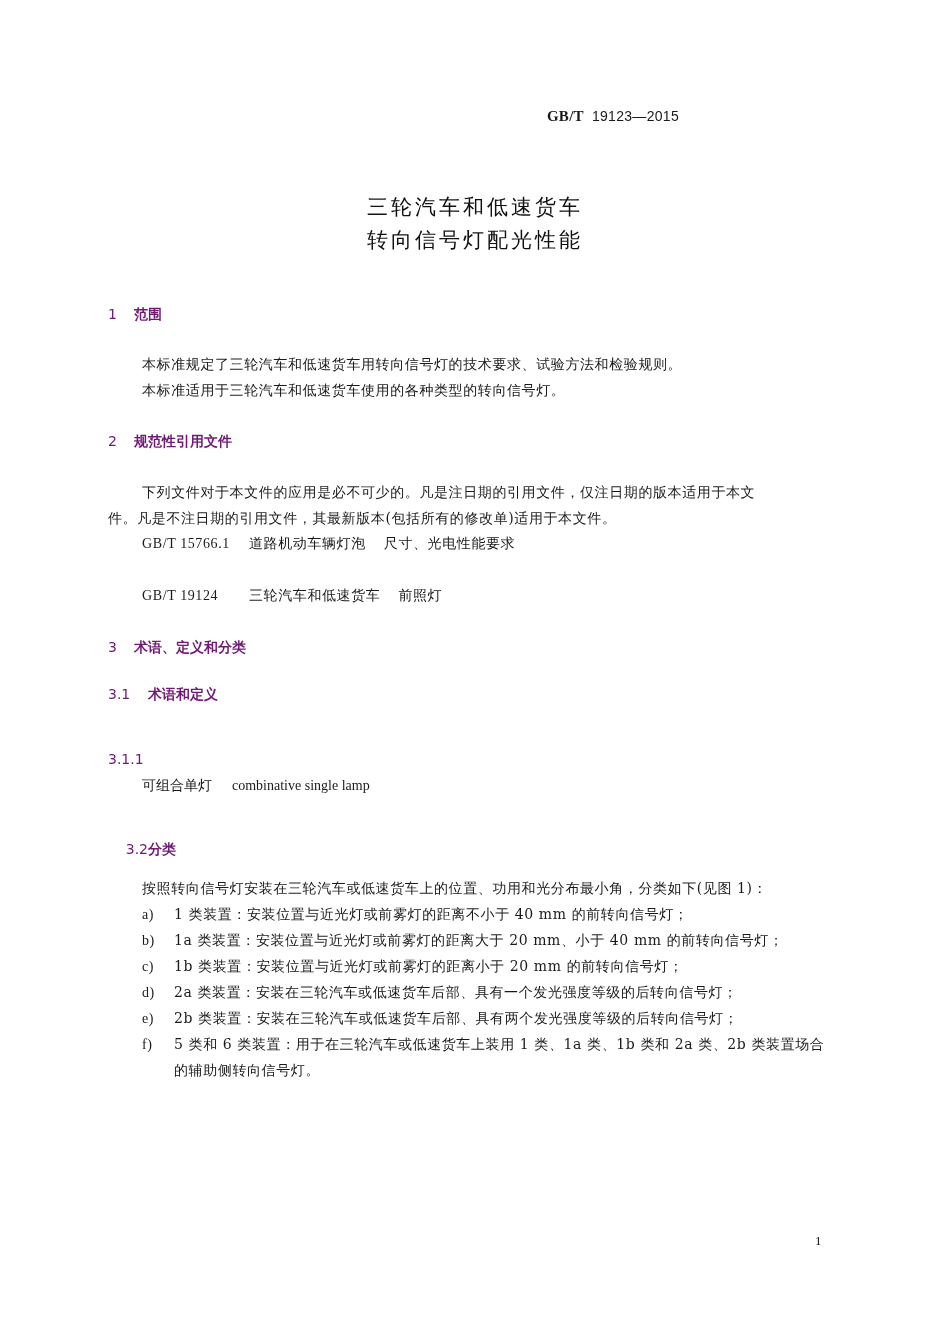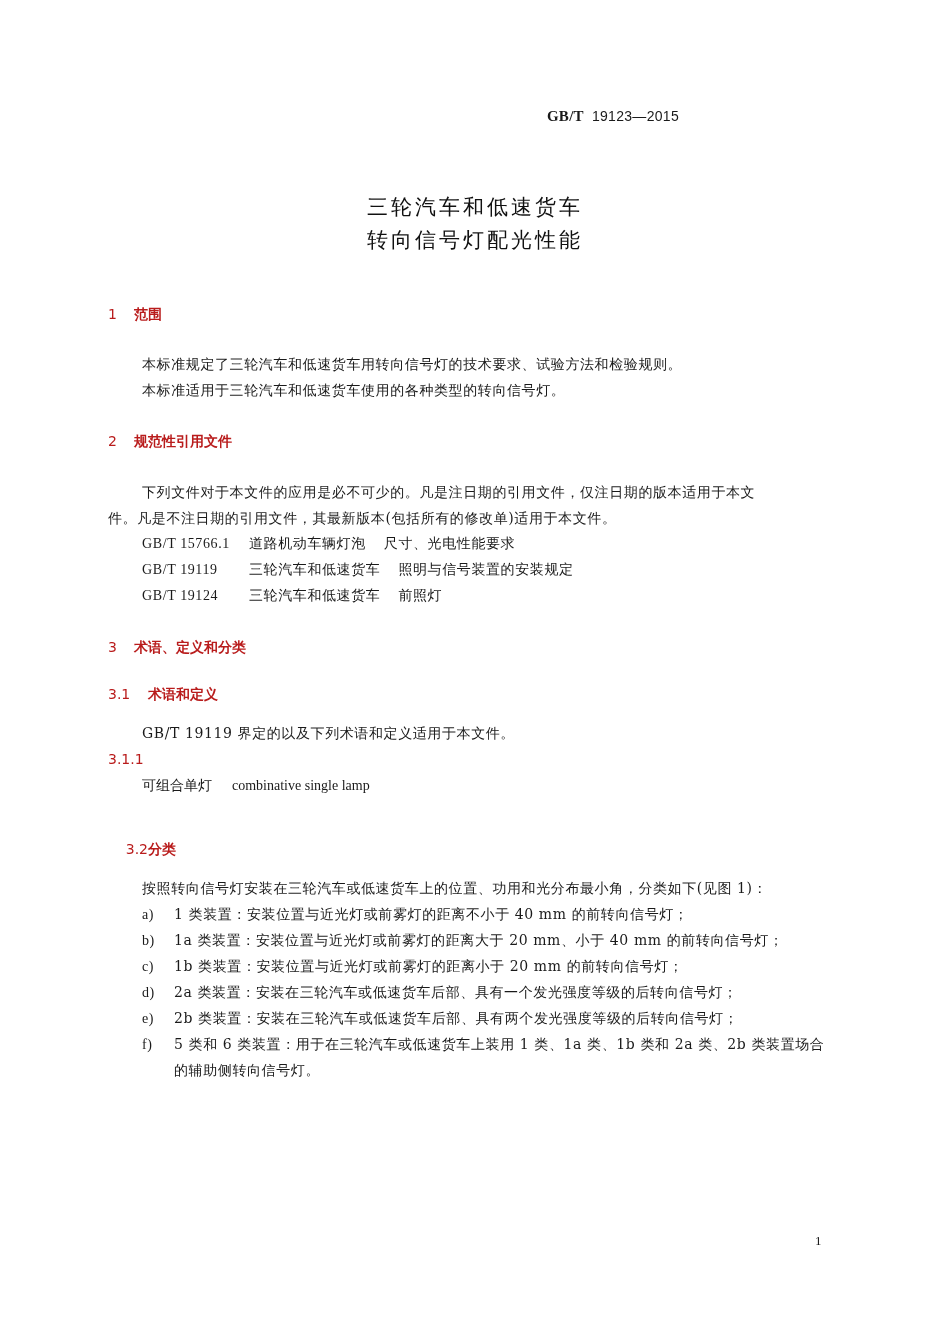--- a/index.html
+++ b/index.html
@@ -6,21 +6,21 @@
     body { width: 950px; height: 1344px; position: relative; overflow: hidden; color: #1a1a1a;
            font-family: "DejaVu Serif", "Liberation Serif", serif; }
     .page { position: absolute; left: 0; top: 8px; width: 759px; height: 1344px; padding-left: 28px; }
     .std-no { position: absolute; right: 108px; top: 100px; font-size: 14px; letter-spacing: 0.3px; }
     .std-no .gbt { font-family: "Liberation Serif", serif; font-weight: bold; font-size: 15px; }
     .std-no .num { font-family: "Liberation Sans", sans-serif; font-size: 14px; margin-left: 8px; }
     .title { position: absolute; left: 0; width: 950px; text-align: center; font-family: "DejaVu Sans", sans-serif;
              font-size: 21px; letter-spacing: 3px; color: #111; }
     .t1 { top: 185px; }
     .t2 { top: 218px; }
-    .h { position: absolute; left: 108px; font-family: "DejaVu Sans", sans-serif; font-size: 14px; font-weight: bold; color: #b91c1c; }
+    .h { position: absolute; left: 108px; font-family: "DejaVu Sans", sans-serif; font-size: 14px; font-weight: bold; color: #701a75; }
     .h .no { font-weight: normal; display: inline-block; width: 26px; }
     .h .no.w2 { width: 40px; }
     .p { position: absolute; font-size: 14px; line-height: 26px; letter-spacing: 0.6px; white-space: nowrap; }
     .indent { left: 142px; }
     .full { left: 108px; }
     .ref .code { display: inline-block; width: 107px; font-family: "Liberation Serif", serif; }
     .gap { display: inline-block; width: 18px; }
     .term { position: absolute; left: 142px; font-size: 14px; font-weight: normal; font-family: "DejaVu Sans", sans-serif; }
     .term .en { font-family: "Liberation Serif", serif; margin-left: 20px; }
     .li { position: absolute; left: 142px; font-size: 14px; letter-spacing: 0.6px; white-space: nowrap; }
@@ -48,35 +48,31 @@
 
   <div class="h" style="top:425px;">
     <span class="no">2</span><span>规范性引用文件</span>
   </div>
   <div class="p indent" style="top:471px;">下列文件对于本文件的应用是必不可少的。凡是注日期的引用文件，仅注日期的版本适用于本文</div>
   <div class="p full" style="top:497px;">件。凡是不注日期的引用文件，其最新版本(包括所有的修改单)适用于本文件。</div>
 
   <div class="p indent ref" style="top:522px;">
     <span class="code">GB/T 15766.1</span><span>道路机动车辆灯泡</span><span class="gap"></span><span>尺寸、光电性能要求</span>
   </div>
-  <div class="p indent ref" style="top:548px;">
-    <span class="code">GB/T 19119</span><span>三轮汽车和低速货车</span><span class="gap"></span><span>照明与信号装置的安装规定</span>
-  </div>
   <div class="p indent ref" style="top:574px;">
     <span class="code">GB/T 19124</span><span>三轮汽车和低速货车</span><span class="gap"></span><span>前照灯</span>
   </div>
 
   <div class="h" style="top:631px;">
     <span class="no">3</span><span>术语、定义和分类</span>
   </div>
 
   <div class="h" style="top:678px;">
     <span class="no w2">3.1</span><span>术语和定义</span>
   </div>
-  <div class="p indent" style="top:712px;">GB/T 19119 界定的以及下列术语和定义适用于本文件。</div>
 
   <div class="h" style="top:743px;">
     <span class="no">3.1.1</span>
   </div>
   <div class="term" style="top:769px;">
     <span>可组合单灯</span><span class="en">combinative single lamp</span>
   </div>
 
   <div class="h" style="top:833px;text-align:right;">
     <span class="no w2">3.2</span><span>分类</span>

